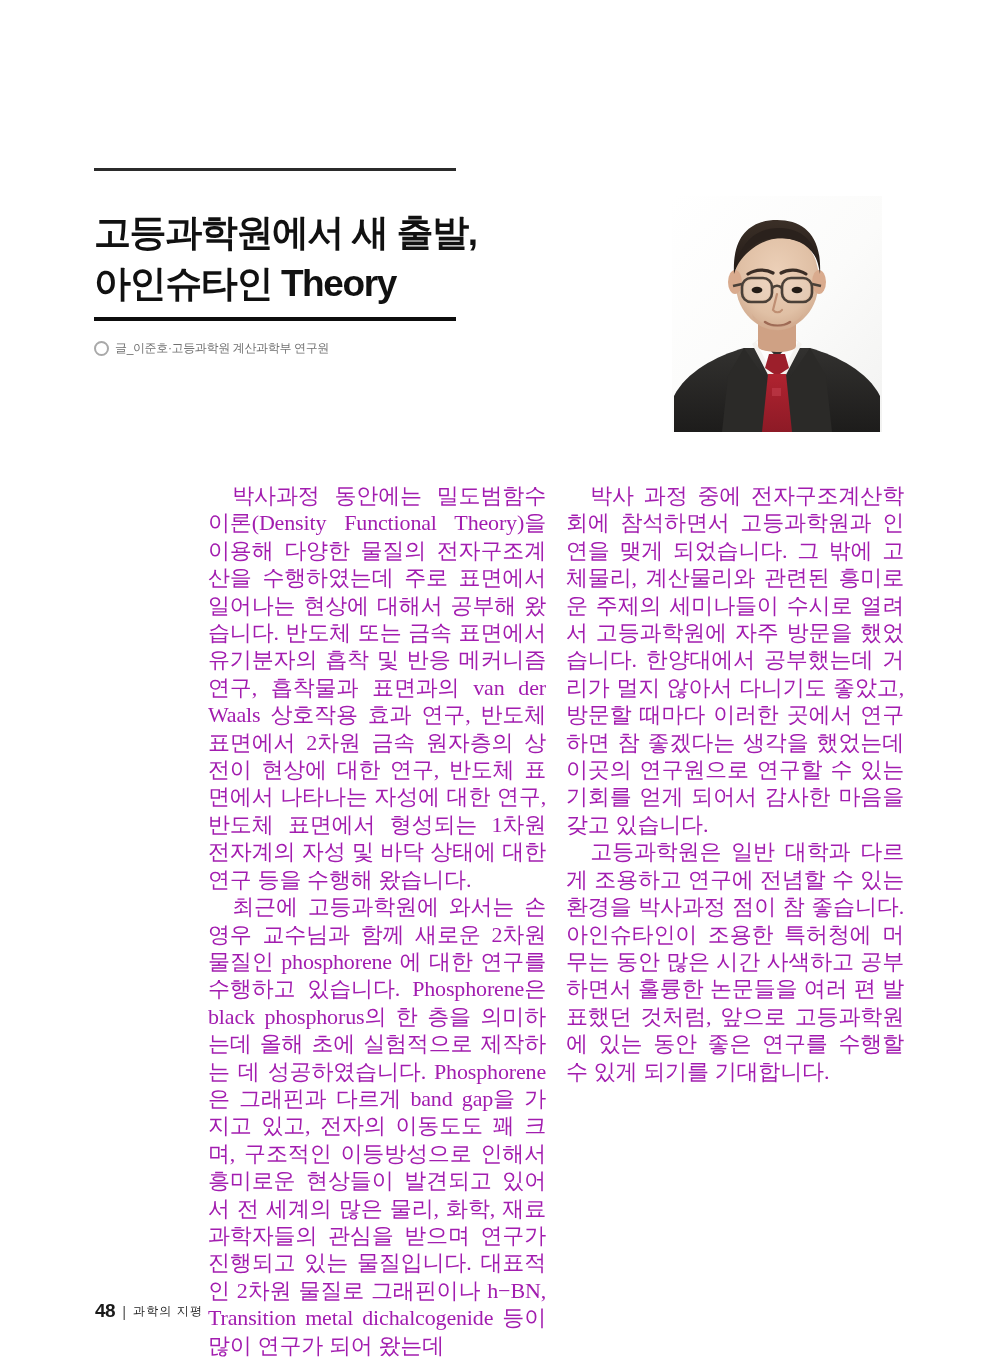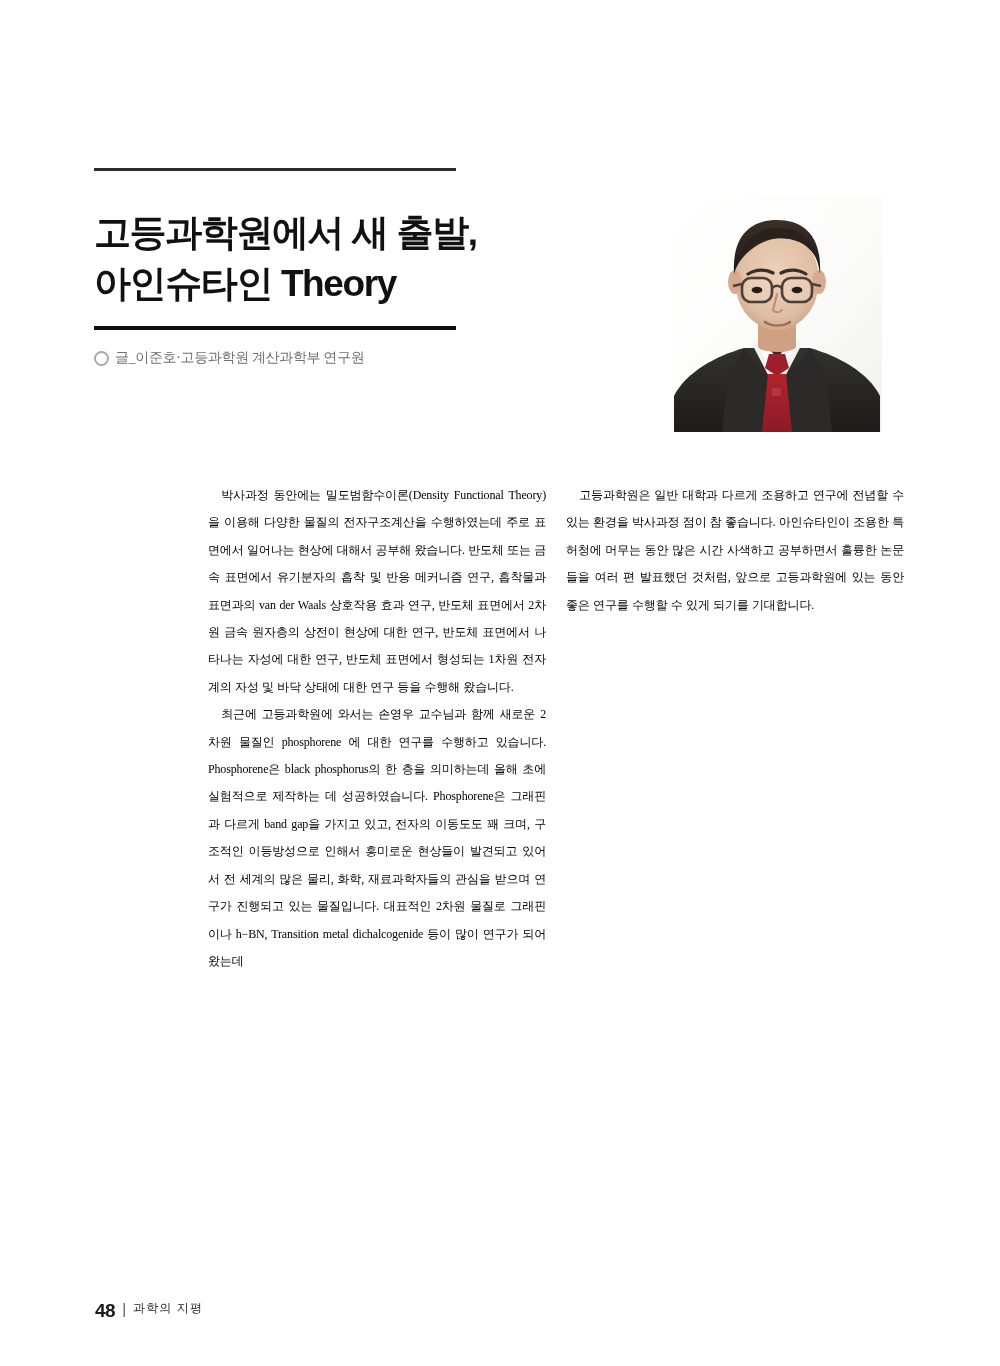--- a/index.html
+++ b/index.html
@@ -33,21 +33,21 @@
     top: 168px;
     width: 362px;
   }
   .rule-top {
     width: 362px;
     height: 3px;
     background: #2b2b2b;
     margin: 0;
   }
   .title-block {
-    padding: 36px 0 17px 0;
+    padding: 36px 0 8px 0;
   }
   .title-line {
     font-family: "Liberation Sans", "DejaVu Sans", sans-serif;
     font-weight: 700;
     font-size: 37px;
     line-height: 1.38;
     letter-spacing: -1.4px;
     color: #111111;
     white-space: nowrap;
   }
@@ -55,22 +55,22 @@
     width: 362px;
     height: 4px;
     background: #0d0d0d;
     margin: 0;
   }
   .byline {
     display: flex;
     align-items: center;
     gap: 6px;
     margin-top: 19px;
-    font-family: Liberation Serif, serif;
-    font-size: 14px;
+    font-family: Liberation Sans, sans-serif;
+    font-size: 12px;
     letter-spacing: -0.35px;
     color: #6f6f6f;
     white-space: nowrap;
   }
   .byline-marker {
     width: 11px;
     height: 11px;
     border-radius: 50%;
     border: 2.5px solid #a9a9a9;
     background: #ffffff;
@@ -102,37 +102,37 @@
   .col {
     width: 338px;
     flex: none;
   }
   .col p {
     margin: 0;
     text-align: justify;
     text-justify: inter-character;
     text-align-last: left;
     font-family: "Liberation Serif", "DejaVu Serif", serif;
-    font-size: 12px;
+    font-size: 22px;
     line-height: 27.4px;
     letter-spacing: -0.15px;
     word-spacing: 0.5px;
     text-indent: 1.1em;
-    color: #000000;
+    color: #a21caf;
     hyphens: none;
   }
   .col p + p { margin-top: 0; }
 
   
   .footer {
     position: absolute;
     left: 95px;
     top: 1300px;
     display: flex;
-    align-items: flex-start;
+    align-items: center;
     gap: 7px;
     font-family: "Liberation Sans", "DejaVu Sans", sans-serif;
     color: #1a1a1a;
     white-space: nowrap;
   }
   .folio-number {
     font-size: 19px;
     font-weight: 700;
     letter-spacing: -0.5px;
   }
@@ -249,20 +249,21 @@
   </div>
 
   <div class="body-cols">
 
     <div class="col">
       <p>박사과정 동안에는 밀도범함수이론(Density Functional Theory)을 이용해 다양한 물질의 전자구조계산을 수행하였는데 주로 표면에서 일어나는 현상에 대해서 공부해 왔습니다. 반도체 또는 금속 표면에서 유기분자의 흡착 및 반응 메커니즘 연구, 흡착물과 표면과의 van der Waals 상호작용 효과 연구, 반도체 표면에서 2차원 금속 원자층의 상전이 현상에 대한 연구, 반도체 표면에서 나타나는 자성에 대한 연구, 반도체 표면에서 형성되는 1차원 전자계의 자성 및 바닥 상태에 대한 연구 등을 수행해 왔습니다.</p>
       <p>최근에 고등과학원에 와서는 손영우 교수님과 함께 새로운 2차원 물질인 phosphorene 에 대한 연구를 수행하고 있습니다. Phosphorene은 black phosphorus의 한 층을 의미하는데 올해 초에 실험적으로 제작하는 데 성공하였습니다. Phosphorene은 그래핀과 다르게 band gap을 가지고 있고, 전자의 이동도도 꽤 크며, 구조적인 이등방성으로 인해서 흥미로운 현상들이 발견되고 있어서 전 세계의 많은 물리, 화학, 재료과학자들의 관심을 받으며 연구가 진행되고 있는 물질입니다. 대표적인 2차원 물질로 그래핀이나 h−BN, Transition metal dichalcogenide 등이 많이 연구가 되어 왔는데</p>
     </div>
 
     <div class="col">
+      <p>박사 과정 중에 전자구조계산학회에 참석하면서 고등과학원과 인연을 맺게 되었습니다. 그 밖에 고체물리, 계산물리와 관련된 흥미로운 주제의 세미나들이 수시로 열려서 고등과학원에 자주 방문을 했었습니다. 한양대에서 공부했는데 거리가 멀지 않아서 다니기도 좋았고, 방문할 때마다 이러한 곳에서 연구하면 참 좋겠다는 생각을 했었는데 이곳의 연구원으로 연구할 수 있는 기회를 얻게 되어서 감사한 마음을 갖고 있습니다.</p>
       <p>고등과학원은 일반 대학과 다르게 조용하고 연구에 전념할 수 있는 환경을 박사과정 점이 참 좋습니다. 아인슈타인이 조용한 특허청에 머무는 동안 많은 시간 사색하고 공부하면서 훌륭한 논문들을 여러 편 발표했던 것처럼, 앞으로 고등과학원에 있는 동안 좋은 연구를 수행할 수 있게 되기를 기대합니다.</p>
     </div>
 
   </div>
 
   <div class="footer">
     <span class="folio-number">48</span>
     <span class="folio-sep">|</span>
     <span class="folio-title">과학의 지평</span>
   </div>

